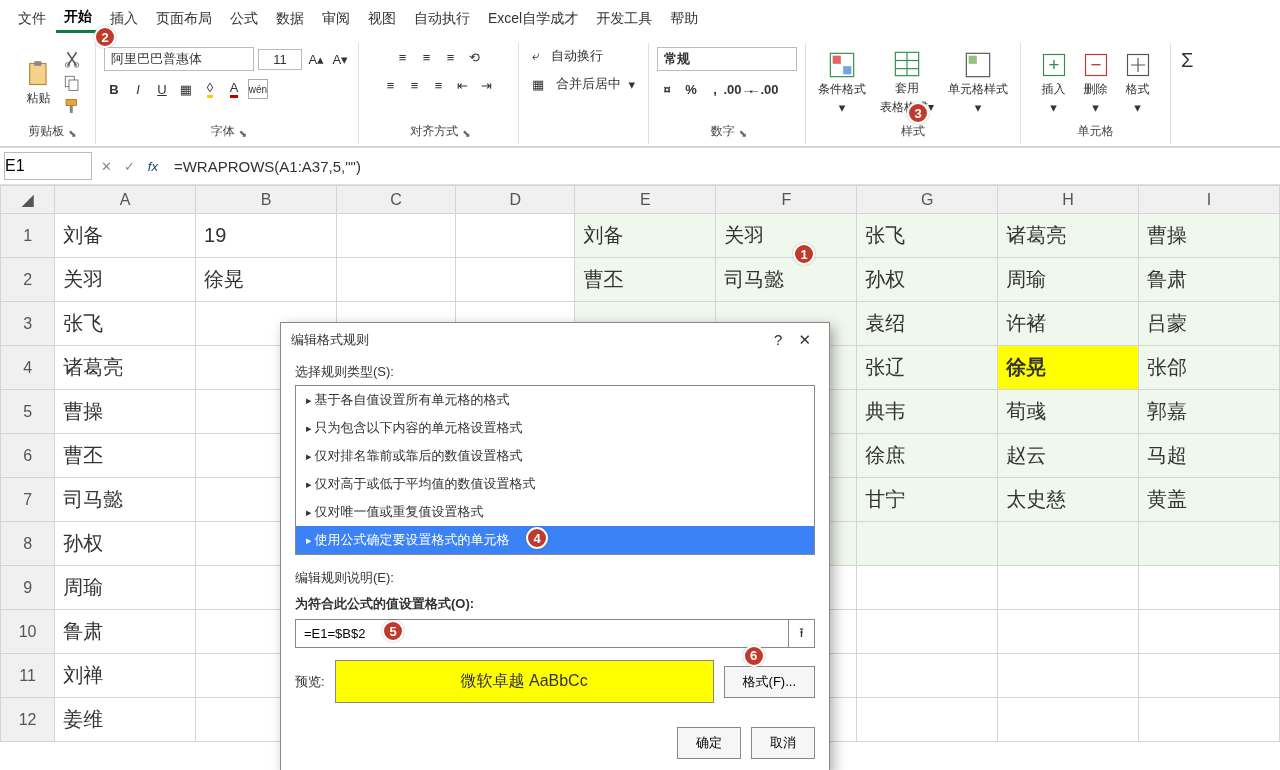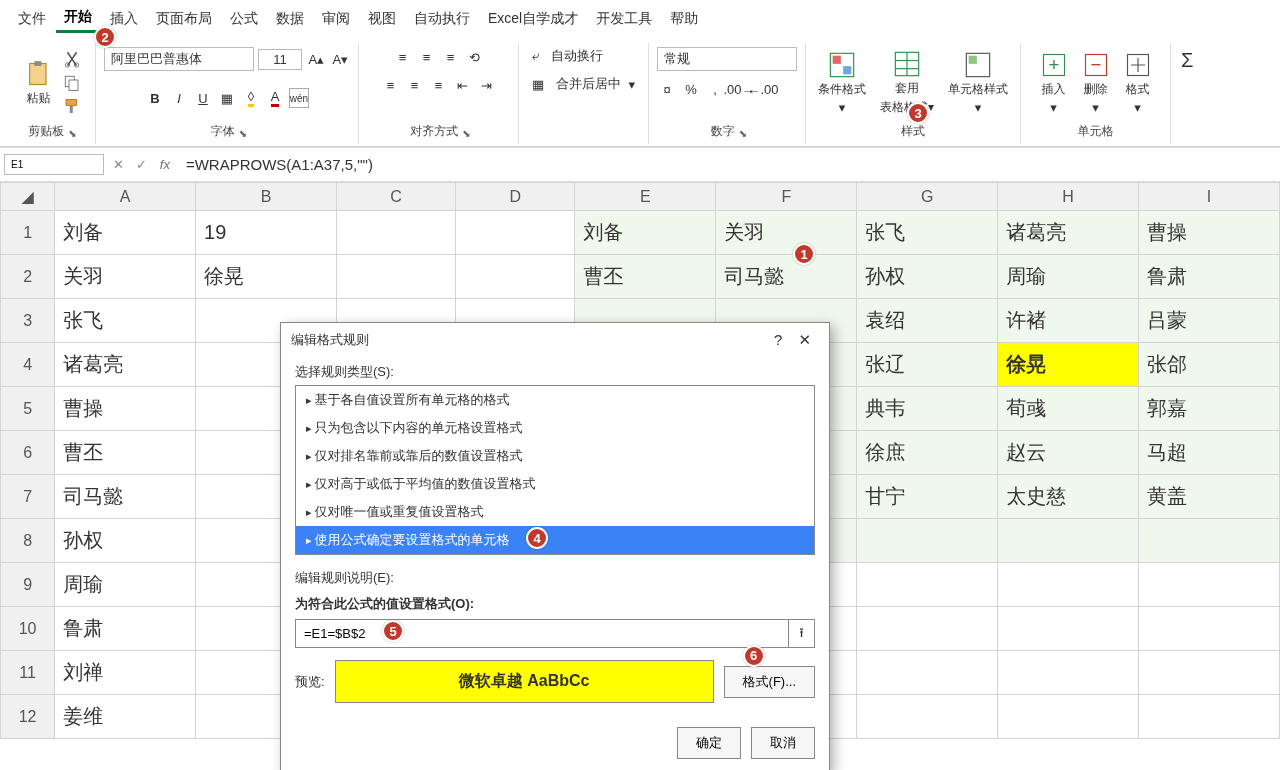--- a/index.html
+++ b/index.html
@@ -18,22 +18,22 @@
 .btn-big { display: flex; flex-direction: column; align-items: center; gap: 2px; padding: 2px 4px; cursor: pointer; }
 .btn-big .ic { width: 28px; height: 28px; }
 .btn-big span { font-size: 12px; }
 .smallrow { display: flex; gap: 4px; align-items: center; }
 .smallbtn { width: 20px; height: 20px; border: 1px solid transparent; display: flex; align-items: center; justify-content: center; cursor: pointer; font-size: 13px; }
 .combo { border: 1px solid #bbb; padding: 2px 6px; font-size: 13px; background:#fff; }
 .dlaunch { font-size: 10px; color: #666; position: relative; top: 2px; left: 4px; }
 
 
 .fbar { display: flex; align-items: center; border-bottom: 1px solid #e0e0e0; border-top: 1px solid #e0e0e0; padding: 4px 4px; gap: 6px; }
-.namebox { width: 100px; border: 1px solid #bbb; padding: 4px 6px; font-size: 10px; }
-.fbar .fx { font-style: italic; color: #737373; padding: 0 4px; cursor:pointer; }
+.namebox { width: 88px; border: 1px solid #bbb; padding: 4px 0; font-size: 16px; }
+.fbar .fx { font-style: italic; color: #0c4a6e; padding: 0 4px; cursor:pointer; }
 .fbar .cancel, .fbar .enter { color:#888; padding:0 3px; cursor:pointer;}
 .formula { flex: 1; padding: 4px 6px; font-size: 15px; }
 
 
 .sheet { position: relative; }
 table.grid { border-collapse: collapse; width: 100%; }
 table.grid th, table.grid td { border: 1px solid #d4d4d4; padding: 0; font-size: 20px; text-align: left; height: 44px; }
 table.grid th { background: #f0f0f0; font-weight: normal; text-align: center; font-size: 16px; color: #555; height: 28px; }
 table.grid th.rowhdr { width: 50px; text-align: center; font-size: 16px; }
 td > div { padding: 2px 8px; }
@@ -53,21 +53,21 @@
 .dialog .titlebar .q, .dialog .titlebar .x { padding: 0 8px; cursor: pointer; font-size: 15px; }
 .dialog .section { padding: 6px 14px; }
 .rule-list { border: 1px solid #888; }
 .rule-list .r { padding: 5px 10px; cursor: pointer; }
 .rule-list .r::before { content: "▸ "; font-size: 11px; }
 .rule-list .r.sel { background: #3b82f6; color: #fff; position: relative; }
 .formula-input { display:flex; border:1px solid #888; }
 .formula-input input { flex:1; border:none; padding:6px 8px; font-size:13px; outline:none; }
 .formula-input .picker { width:26px; border-left:1px solid #888; display:flex;align-items:center;justify-content:center;cursor:pointer; }
 .preview-row { display:flex; align-items:center; gap:10px; padding:6px 14px 14px 14px; }
-.preview-box { flex:1; border:1px solid #888; background:#ffff00; text-align:center; font-weight:bold; padding:10px 0; font-size:16px; }
+.preview-box { flex:1; border:1px solid #888; background:#ffff00; text-align:center; font-weight:normal; padding:10px 0; font-size:16px; }
 .dlg-btn { border:1px solid #888; background:#f6f6f6; padding:6px 18px; cursor:pointer; font-size:13px; position:relative;}
 .btnrow { display:flex; justify-content:flex-end; gap:10px; padding:10px 14px 14px; }
 
 
 svg { display:block; }
 
 
 .sigma { font-size:20px; padding:6px 10px;}
 </style>
 </head>
@@ -112,21 +112,21 @@
         <svg width="18" height="18" viewBox="0 0 24 24">
             <rect x="4" y="2" width="14" height="8" fill="#e8a33d" stroke="#a36a10"></rect>
             <rect x="9" y="10" width="4" height="10" fill="#888"></rect>
           </svg>
       </div>
     </div>
     <div class="group-label"><span>剪贴板</span><span class="dlaunch">⬊</span></div>
   </div>
 
   <div class="group" style="min-width:260px;">
-    <div class="group-body" style="flex-direction:column;align-items:center;gap:17px;">
+    <div class="group-body" style="flex-direction:column;align-items:flex-start;gap:8px;">
       <div class="smallrow">
         <div class="combo" style="width:150px;">阿里巴巴普惠体</div>
         <div class="combo" style="width:44px;text-align:center;">11</div>
         <div class="smallbtn">A▴</div>
         <div class="smallbtn">A▾</div>
       </div>
       <div class="smallrow">
         <div class="smallbtn" style="font-weight:bold;">B</div>
         <div class="smallbtn" style="font-style:italic;">I</div>
         <div class="smallbtn" style="text-decoration:underline;">U</div>
@@ -164,21 +164,21 @@
 
   <div class="group" style="min-width:130px;">
     <div class="group-body" style="flex-direction:column;gap:10px;align-items:flex-start;">
       <div class="smallrow"><span>⤶</span>&nbsp;<span>自动换行</span></div>
       <div class="smallrow"><span>▦</span>&nbsp;<span>合并后居中</span>&nbsp;▾</div>
     </div>
     <div class="group-label">&nbsp;</div>
   </div>
 
   <div class="group" style="min-width:150px;">
-    <div class="group-body" style="flex-direction:column;gap:8px;align-items:flex-start;">
+    <div class="group-body" style="flex-direction:column;gap:8px;align-items:flex-start;font-weight:bold;">
       <div class="combo" style="width:140px;">常规</div>
       <div class="smallrow">
         <div class="smallbtn">¤</div>
         <div class="smallbtn">%</div>
         <div class="smallbtn">,</div>
         <div class="smallbtn">.00→</div>
         <div class="smallbtn">←.00</div>
       </div>
     </div>
     <div class="group-label"><span>数字</span><span class="dlaunch">⬊</span></div>

